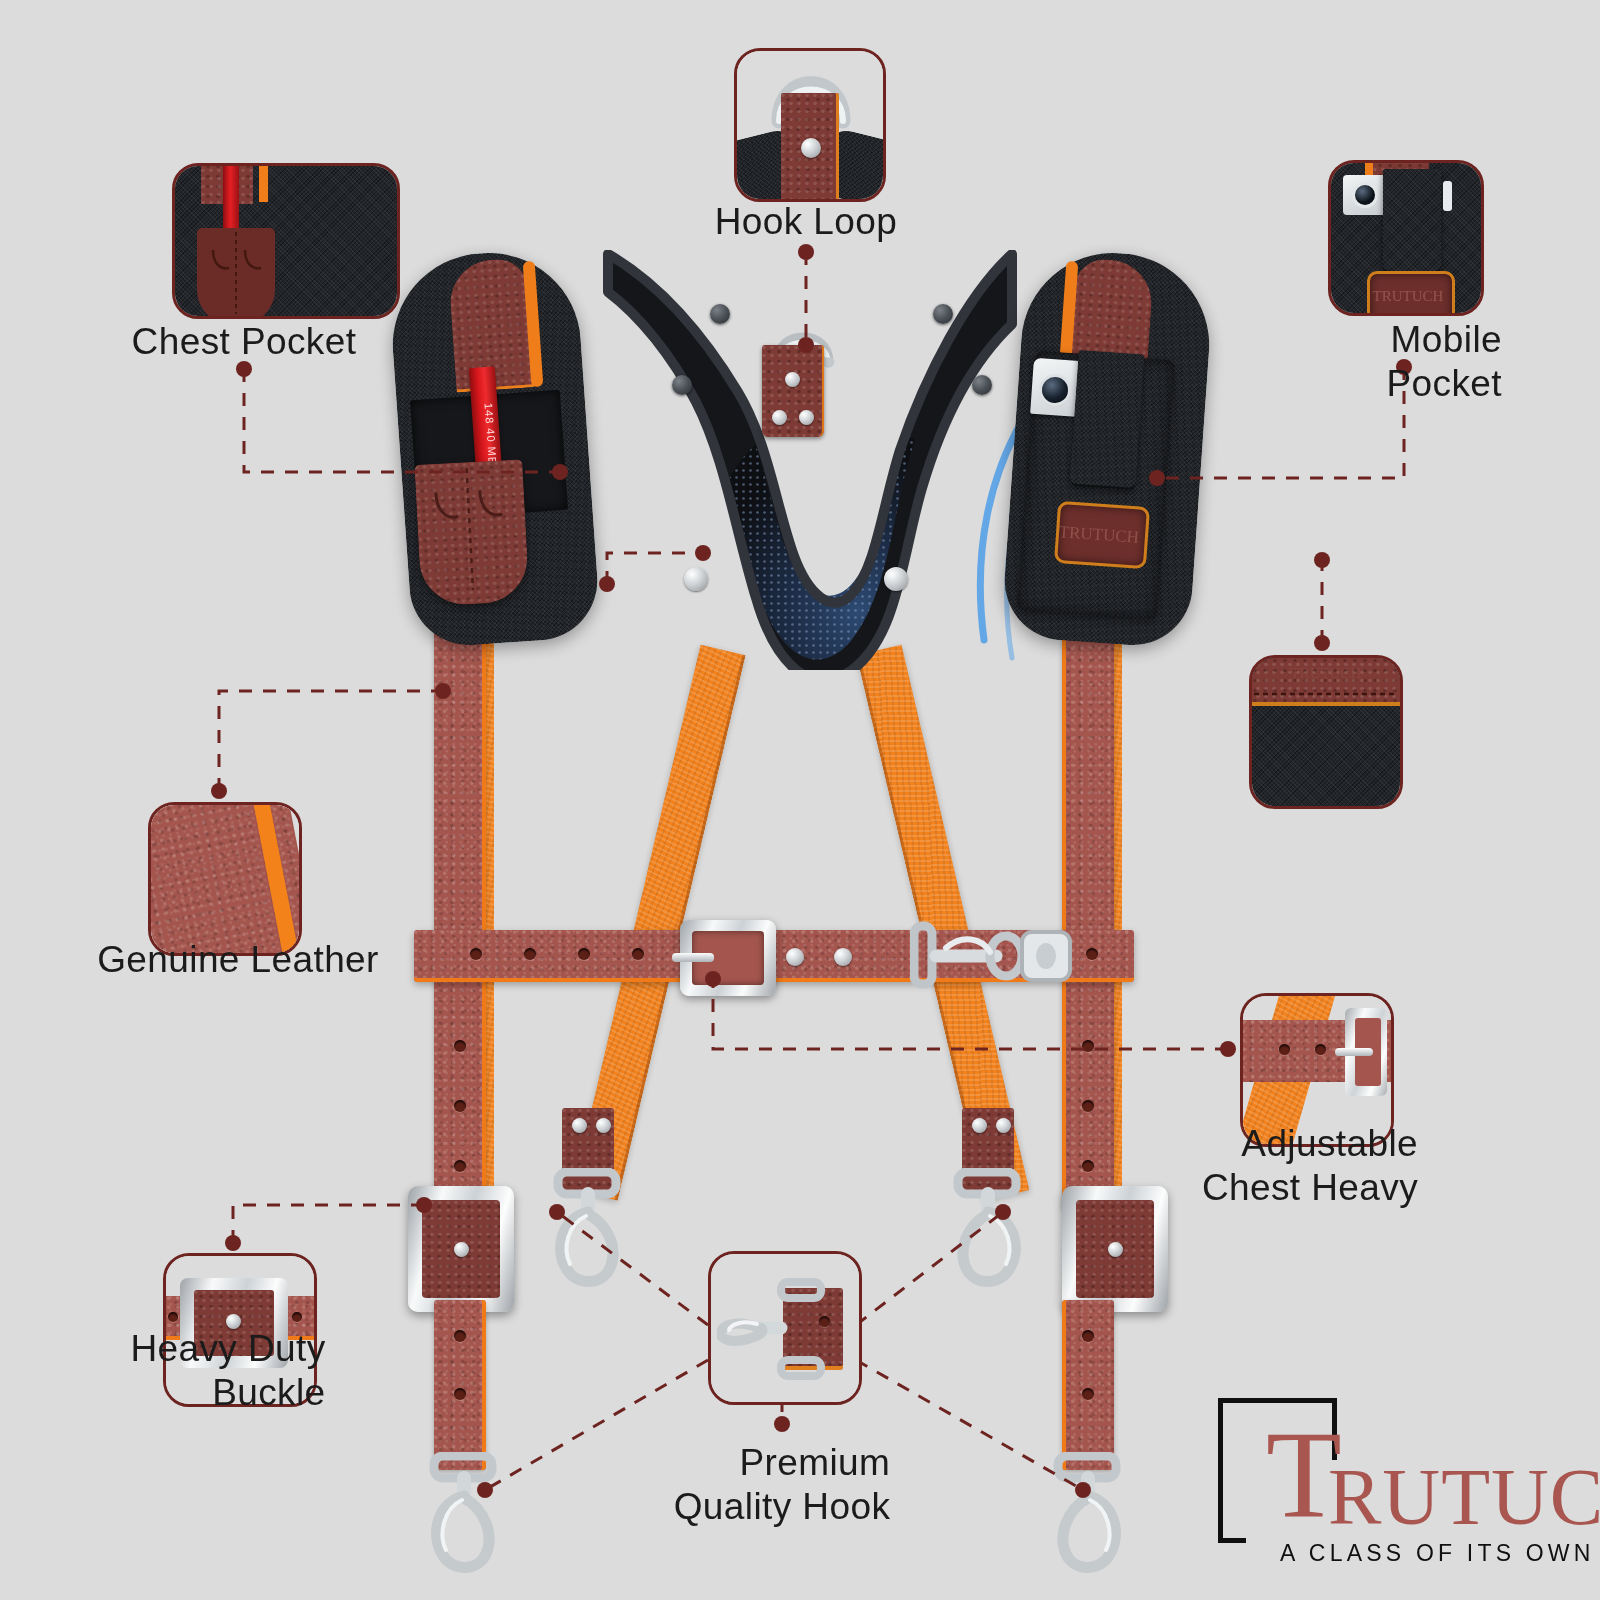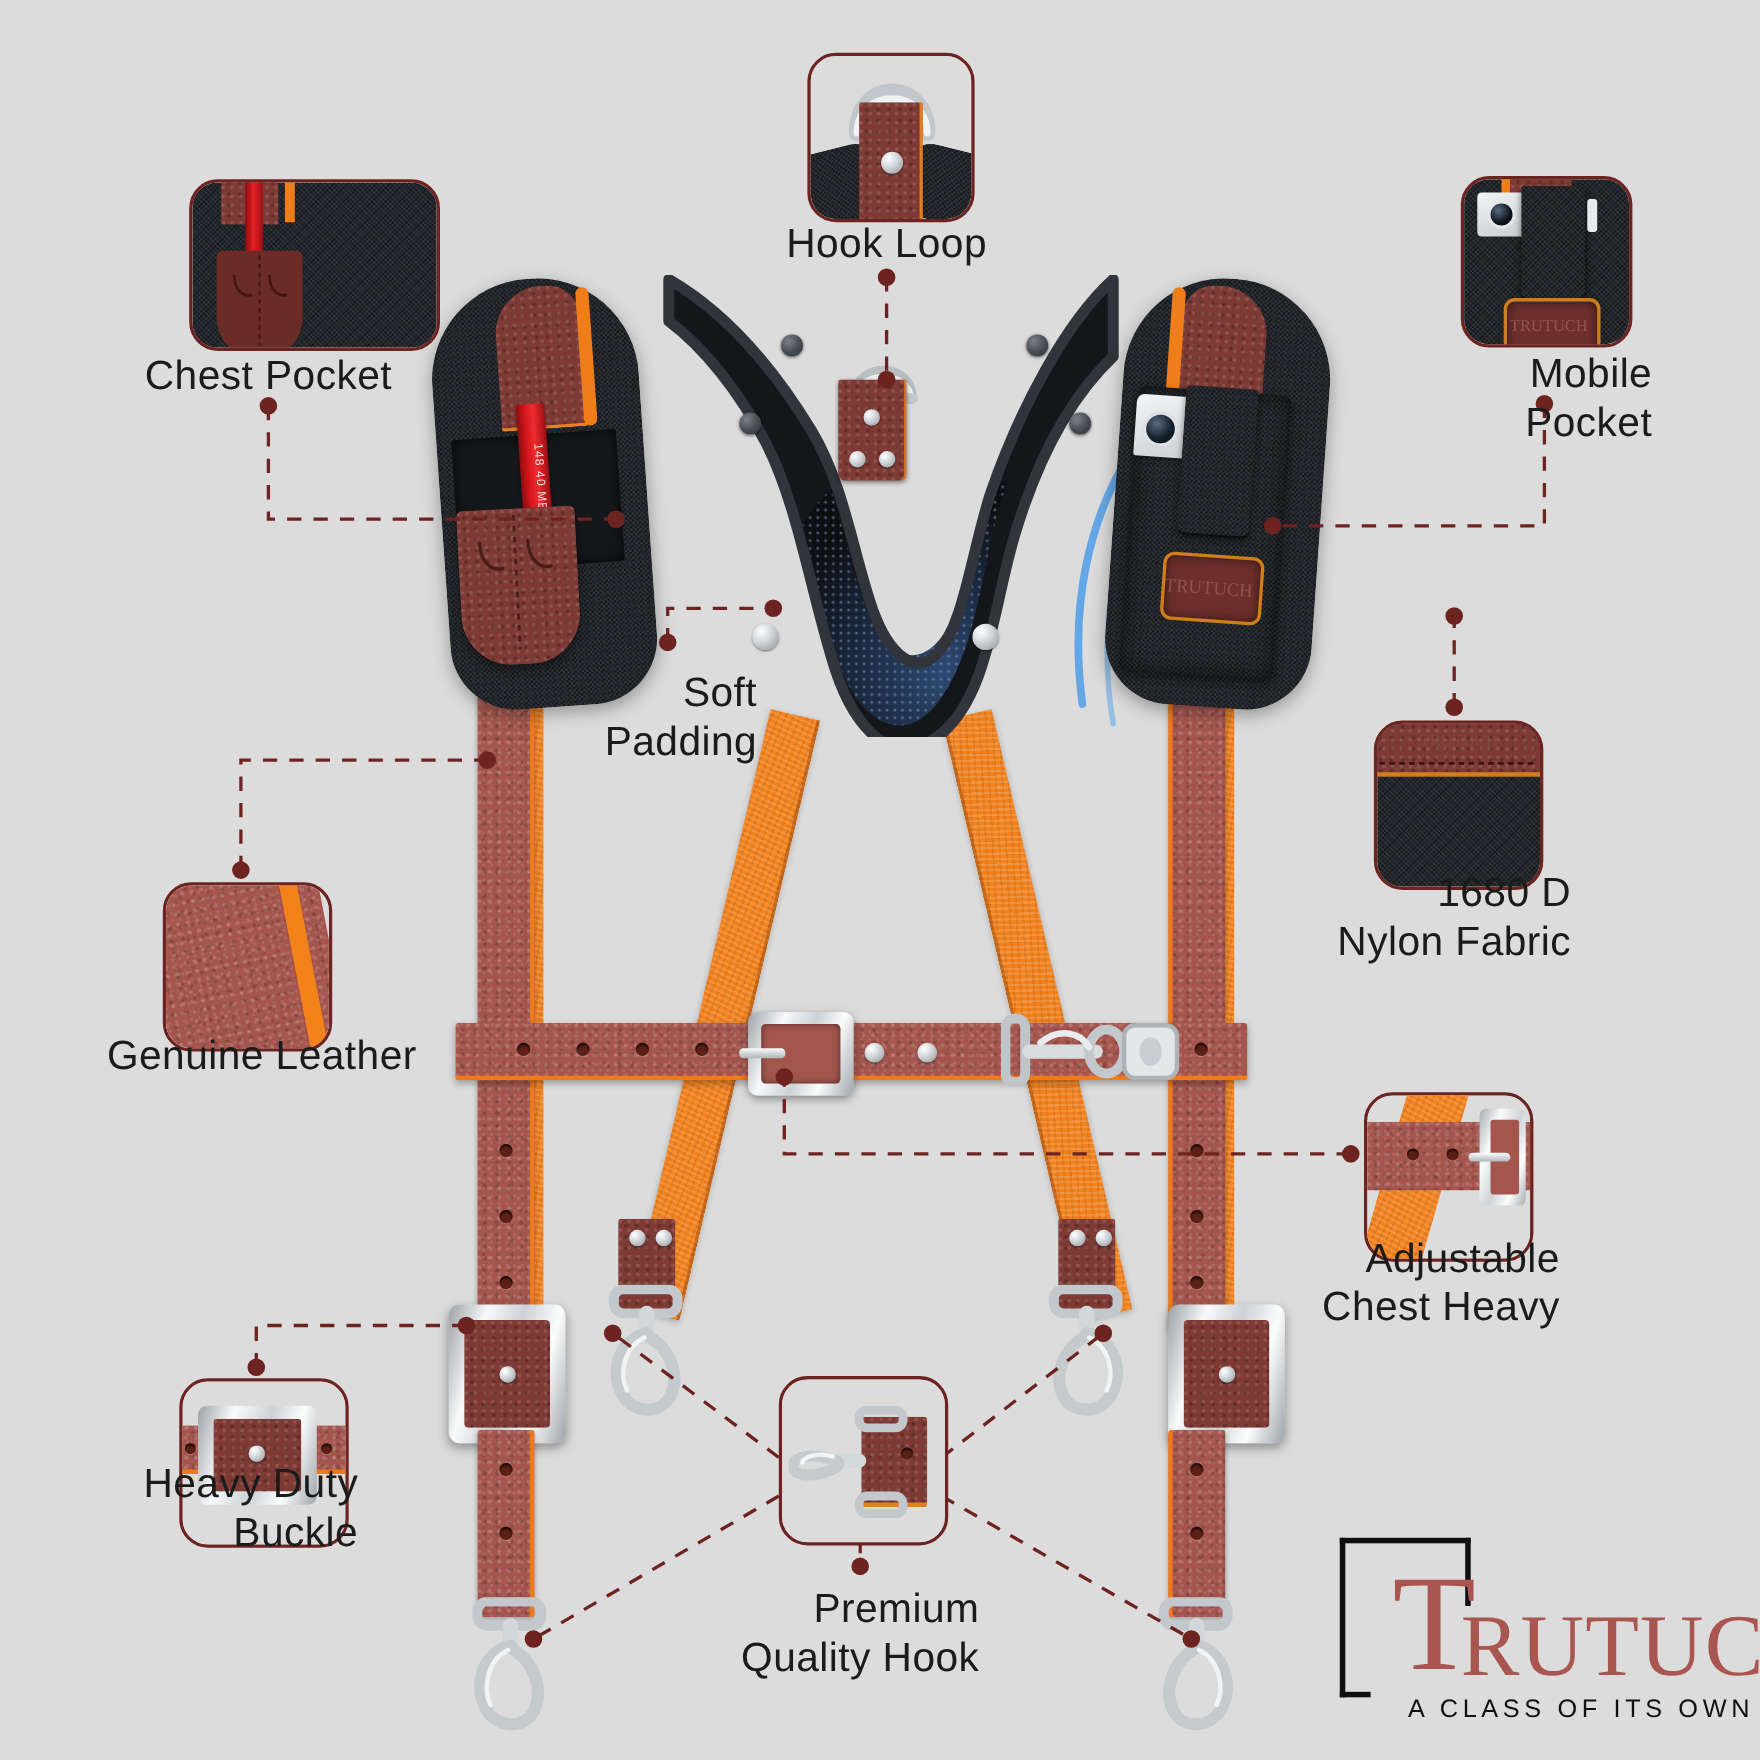--- a/index.html
+++ b/index.html
@@ -524,25 +524,21 @@
       <rect x="64" y="82" width="40" height="16" rx="7" fill="none" stroke="#c3c8cc" stroke-width="8"></rect>
       <path d="M64,50 L42,50" stroke="#d3d8db" stroke-width="13" stroke-linecap="round"></path>
       <path d="M42,50 C22,42 6,46 4,54 C2,62 16,66 34,60 C44,57 48,53 44,50" fill="none" stroke="#c5cacd" stroke-width="10" stroke-linecap="round"></path>
       <path d="M40,46 C26,42 14,46 12,52" fill="none" stroke="#f2f4f5" stroke-width="4" stroke-linecap="round"></path>
     </svg>
   </div>
 
   <div class="callout-label" style="left:244px; top:320px;">Chest Pocket</div>
   <div class="callout-label" style="left:806px; top:200px;">Hook Loop</div>
   <div class="callout-label" style="left:1404px; top:318px;">Mobile Pocket</div>
-  <div class="callout-label" style="left:619px; top:608px;">Soft
-Padding</div>
   <div class="callout-label" style="left:238px; top:938px;">Genuine Leather</div>
-  <div class="callout-label" style="left:1322px; top:790px;">1680 D
-Nylon Fabric</div>
   <div class="callout-label" style="left:1310px; top:1122px;">Adjustable
 Chest Heavy</div>
   <div class="callout-label" style="left:228px; top:1327px;">Heavy Duty
 Buckle</div>
   <div class="callout-label" style="left:782px; top:1441px;">Premium
 Quality Hook</div>
 
   <div id="logo" style="left:1218px; top:1390px; width:330px; height:170px;">
     <div class="logo-frame" style="left:0px; top:8px; width:114px; height:140px;"></div>
     <div class="logo-frame-r" style="left:109px; top:8px; width:5px; height:62px;"></div>

